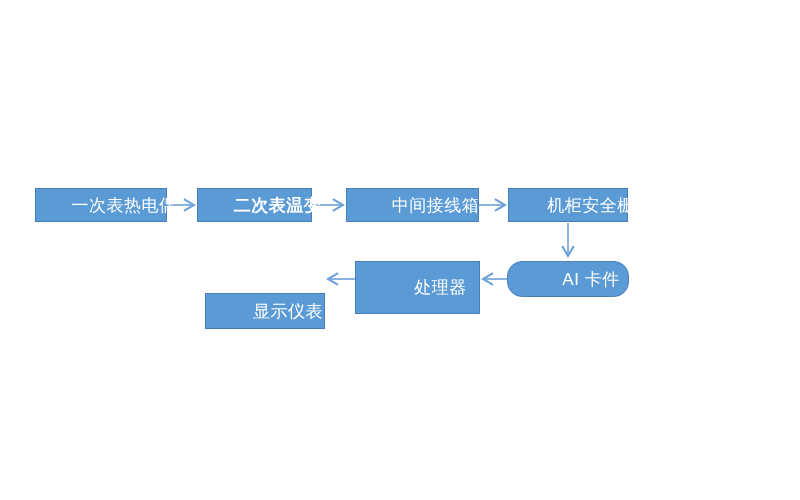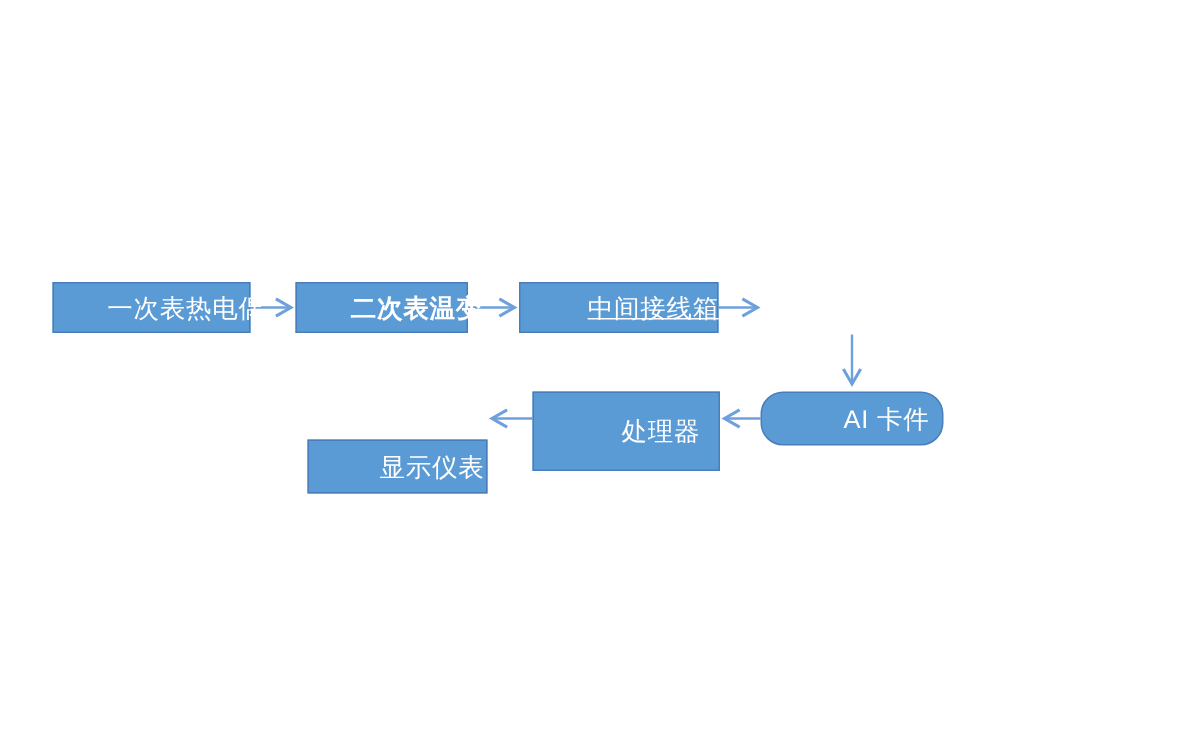--- a/index.html
+++ b/index.html
@@ -25,21 +25,21 @@
     display: flex;
     align-items: center;
     justify-content: center;
     white-space: nowrap;
     letter-spacing: 0.5px;
     padding-left: 46px;
   }
   
   .n-primary   { left: 35px;  top: 188px; width: 132px; height: 34px; }
   .n-secondary { left: 197px; top: 188px; width: 115px; height: 34px; font-weight: bold; }
-  .n-junction  { left: 346px; top: 188px; width: 133px; height: 34px; text-decoration: underline; }
+  .n-junction  { left: 346px; top: 188px; width: 133px; height: 34px; }
   .n-barrier   { left: 508px; top: 188px; width: 120px; height: 34px; }
   
   .n-aicard    { left: 507px; top: 261px; width: 122px; height: 36px; border-radius: 15px; }
   .n-processor { left: 355px; top: 261px; width: 125px; height: 53px; }
   .n-display   { left: 205px; top: 261px; width: 120px; height: 36px; margin-top: 32px; }
 
   svg#arrows {
     position: absolute;
     left: 0;
     top: 0;
@@ -70,20 +70,21 @@
     <line class="arrow-line" x1="507" y1="279" x2="483" y2="279" marker-end="url(#openArrow)" stroke="#6EA0DB"></line>
     <line class="arrow-line" x1="355" y1="279" x2="328" y2="279" marker-end="url(#openArrow)" stroke="#6EA0DB"></line>
   </svg>
 
   <div class="node n-primary">一次表热电偶</div>
 
   <div class="node n-secondary">二次表温变</div>
 
   <div class="node n-junction">中间接线箱</div>
 
+  <div class="node n-barrier">机柜安全栅</div>
 
   <div class="node n-aicard">AI 卡件</div>
 
   <div class="node n-processor">处理器</div>
 
   <div class="node n-display">显示仪表</div>
 
 </div>
 
 </body></html>

